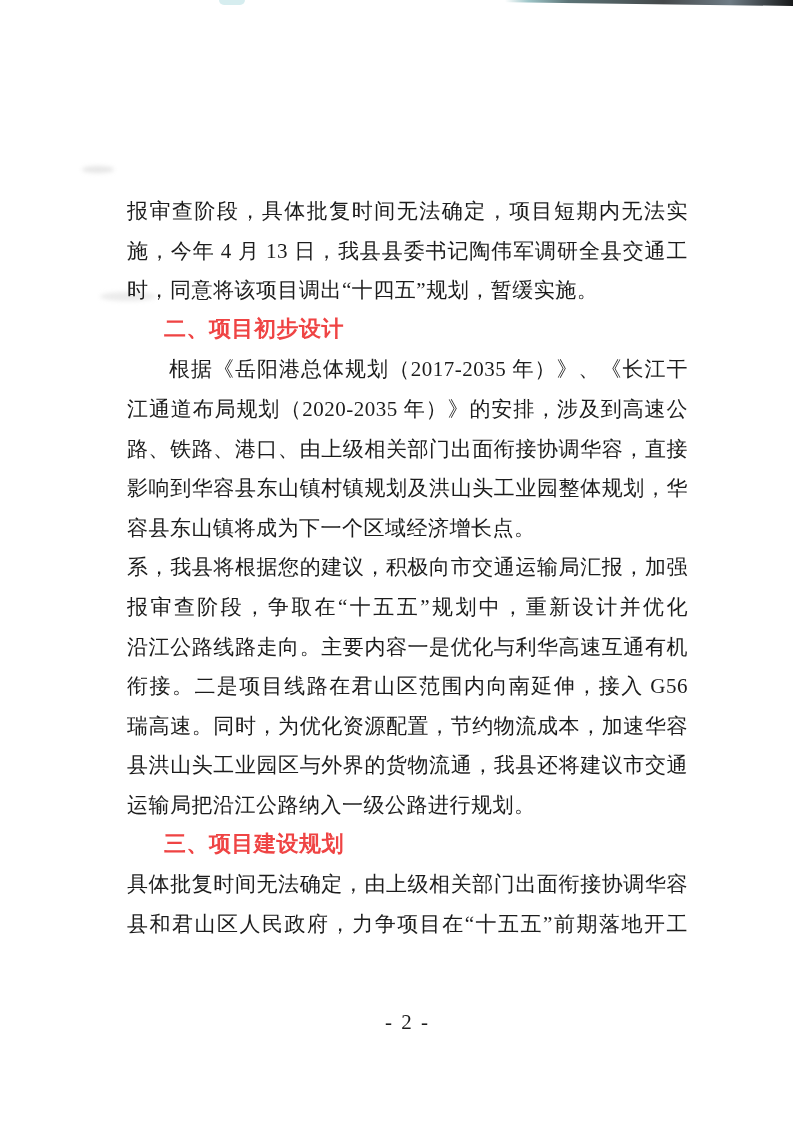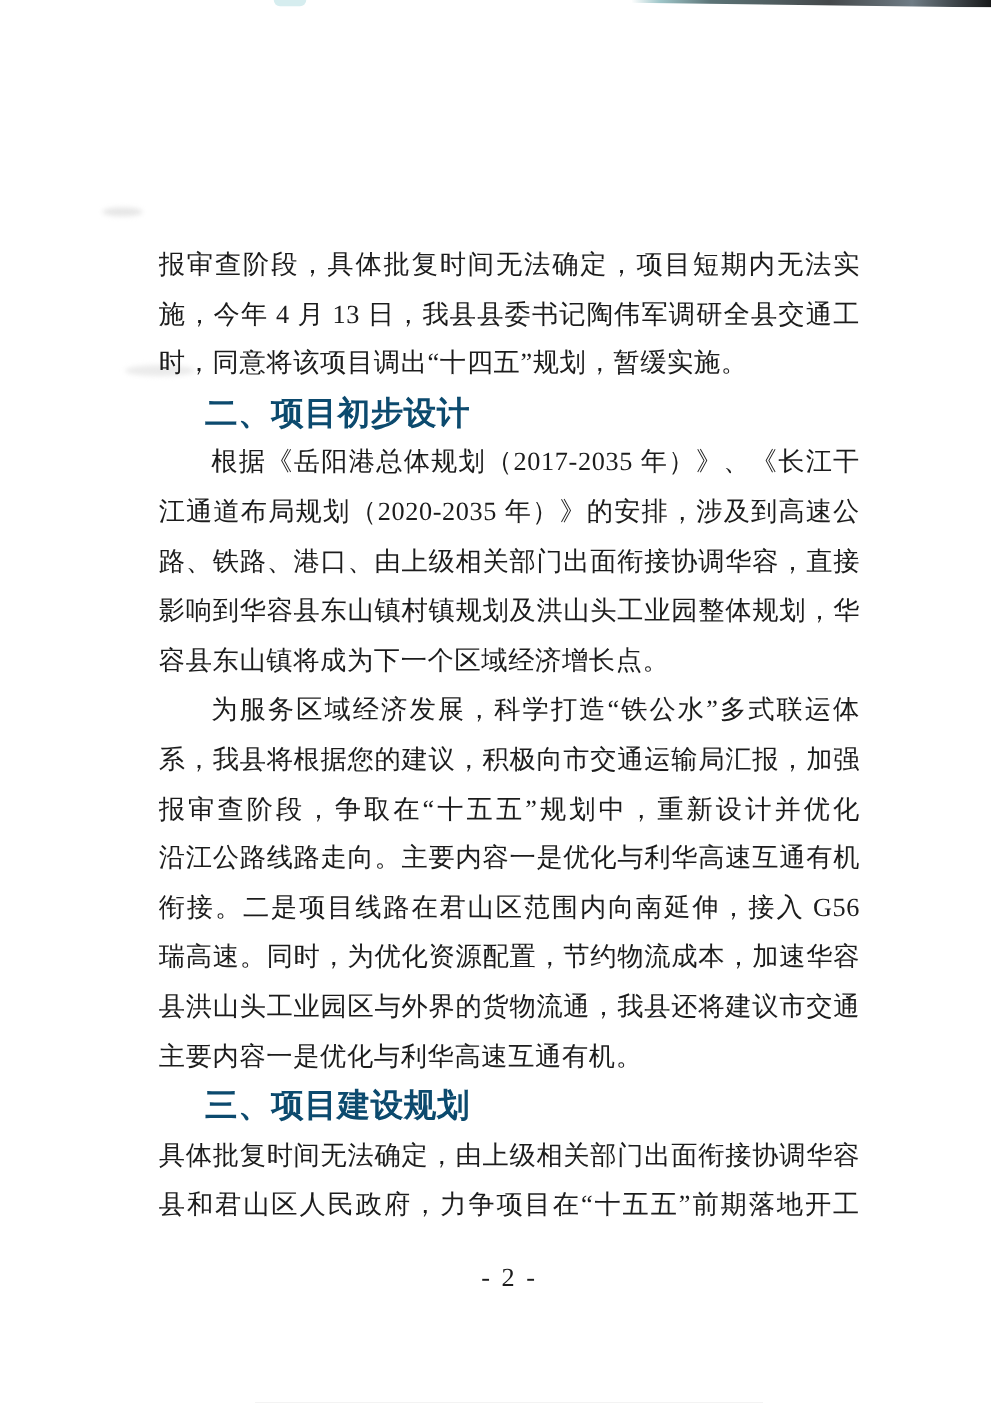--- a/index.html
+++ b/index.html
@@ -93,26 +93,26 @@
   }
 
   .line.indent {
     text-indent: 42px;
   }
 
   .heading {
     height: 39.6px;
     overflow: hidden;
     padding-left: 37px;
-    font-family: Liberation Sans, sans-serif;
+    font-family: Liberation Mono, monospace;
     font-weight: 700;
-    font-size: 26px;
+    font-size: 22px;
     line-height: 39.6px;
     letter-spacing: 0.5px;
-    color: #0c4a6e;
+    color: #ef4444;
   }
 
   .page-number {
     position: absolute;
     top: 1006px;
     left: 127px;
     width: 561px;
     text-align: center;
     font-size: 21px;
     line-height: 32px;
@@ -137,28 +137,27 @@
     <div class="line para-end">时，同意将该项目调出“十四五”规划，暂缓实施。</div>
 
     <div class="heading">二、项目初步设计</div>
 
     <div class="line indent">根据《岳阳港总体规划（2017-2035 年）》、《长江干线过</div>
     <div class="line">江通道布局规划（2020-2035 年）》的安排，涉及到高速公</div>
     <div class="line">路、铁路、港口、由上级相关部门出面衔接协调华容，直接</div>
     <div class="line">影响到华容县东山镇村镇规划及洪山头工业园整体规划，华</div>
     <div class="line para-end">容县东山镇将成为下一个区域经济增长点。</div>
 
-    <div class="line indent">为服务区域经济发展，科学打造“铁公水”多式联运体</div>
     <div class="line">系，我县将根据您的建议，积极向市交通运输局汇报，加强</div>
     <div class="line">报审查阶段，争取在“十五五”规划中，重新设计并优化 S217</div>
     <div class="line">沿江公路线路走向。主要内容一是优化与利华高速互通有机</div>
     <div class="line">衔接。二是项目线路在君山区范围内向南延伸，接入 G56 杭</div>
     <div class="line">瑞高速。同时，为优化资源配置，节约物流成本，加速华容</div>
     <div class="line">县洪山头工业园区与外界的货物流通，我县还将建议市交通</div>
-    <div class="line para-end">主要内容一是优化与利华高速互通有机。</div>
+    <div class="line para-end">运输局把沿江公路纳入一级公路进行规划。</div>
 
     <div class="heading">三、项目建设规划</div>
 
     <div class="line">具体批复时间无法确定，由上级相关部门出面衔接协调华容</div>
     <div class="line">县和君山区人民政府，力争项目在“十五五”前期落地开工</div>
 
   </main>
 
   <footer class="page-number">- 2 -</footer>
 

